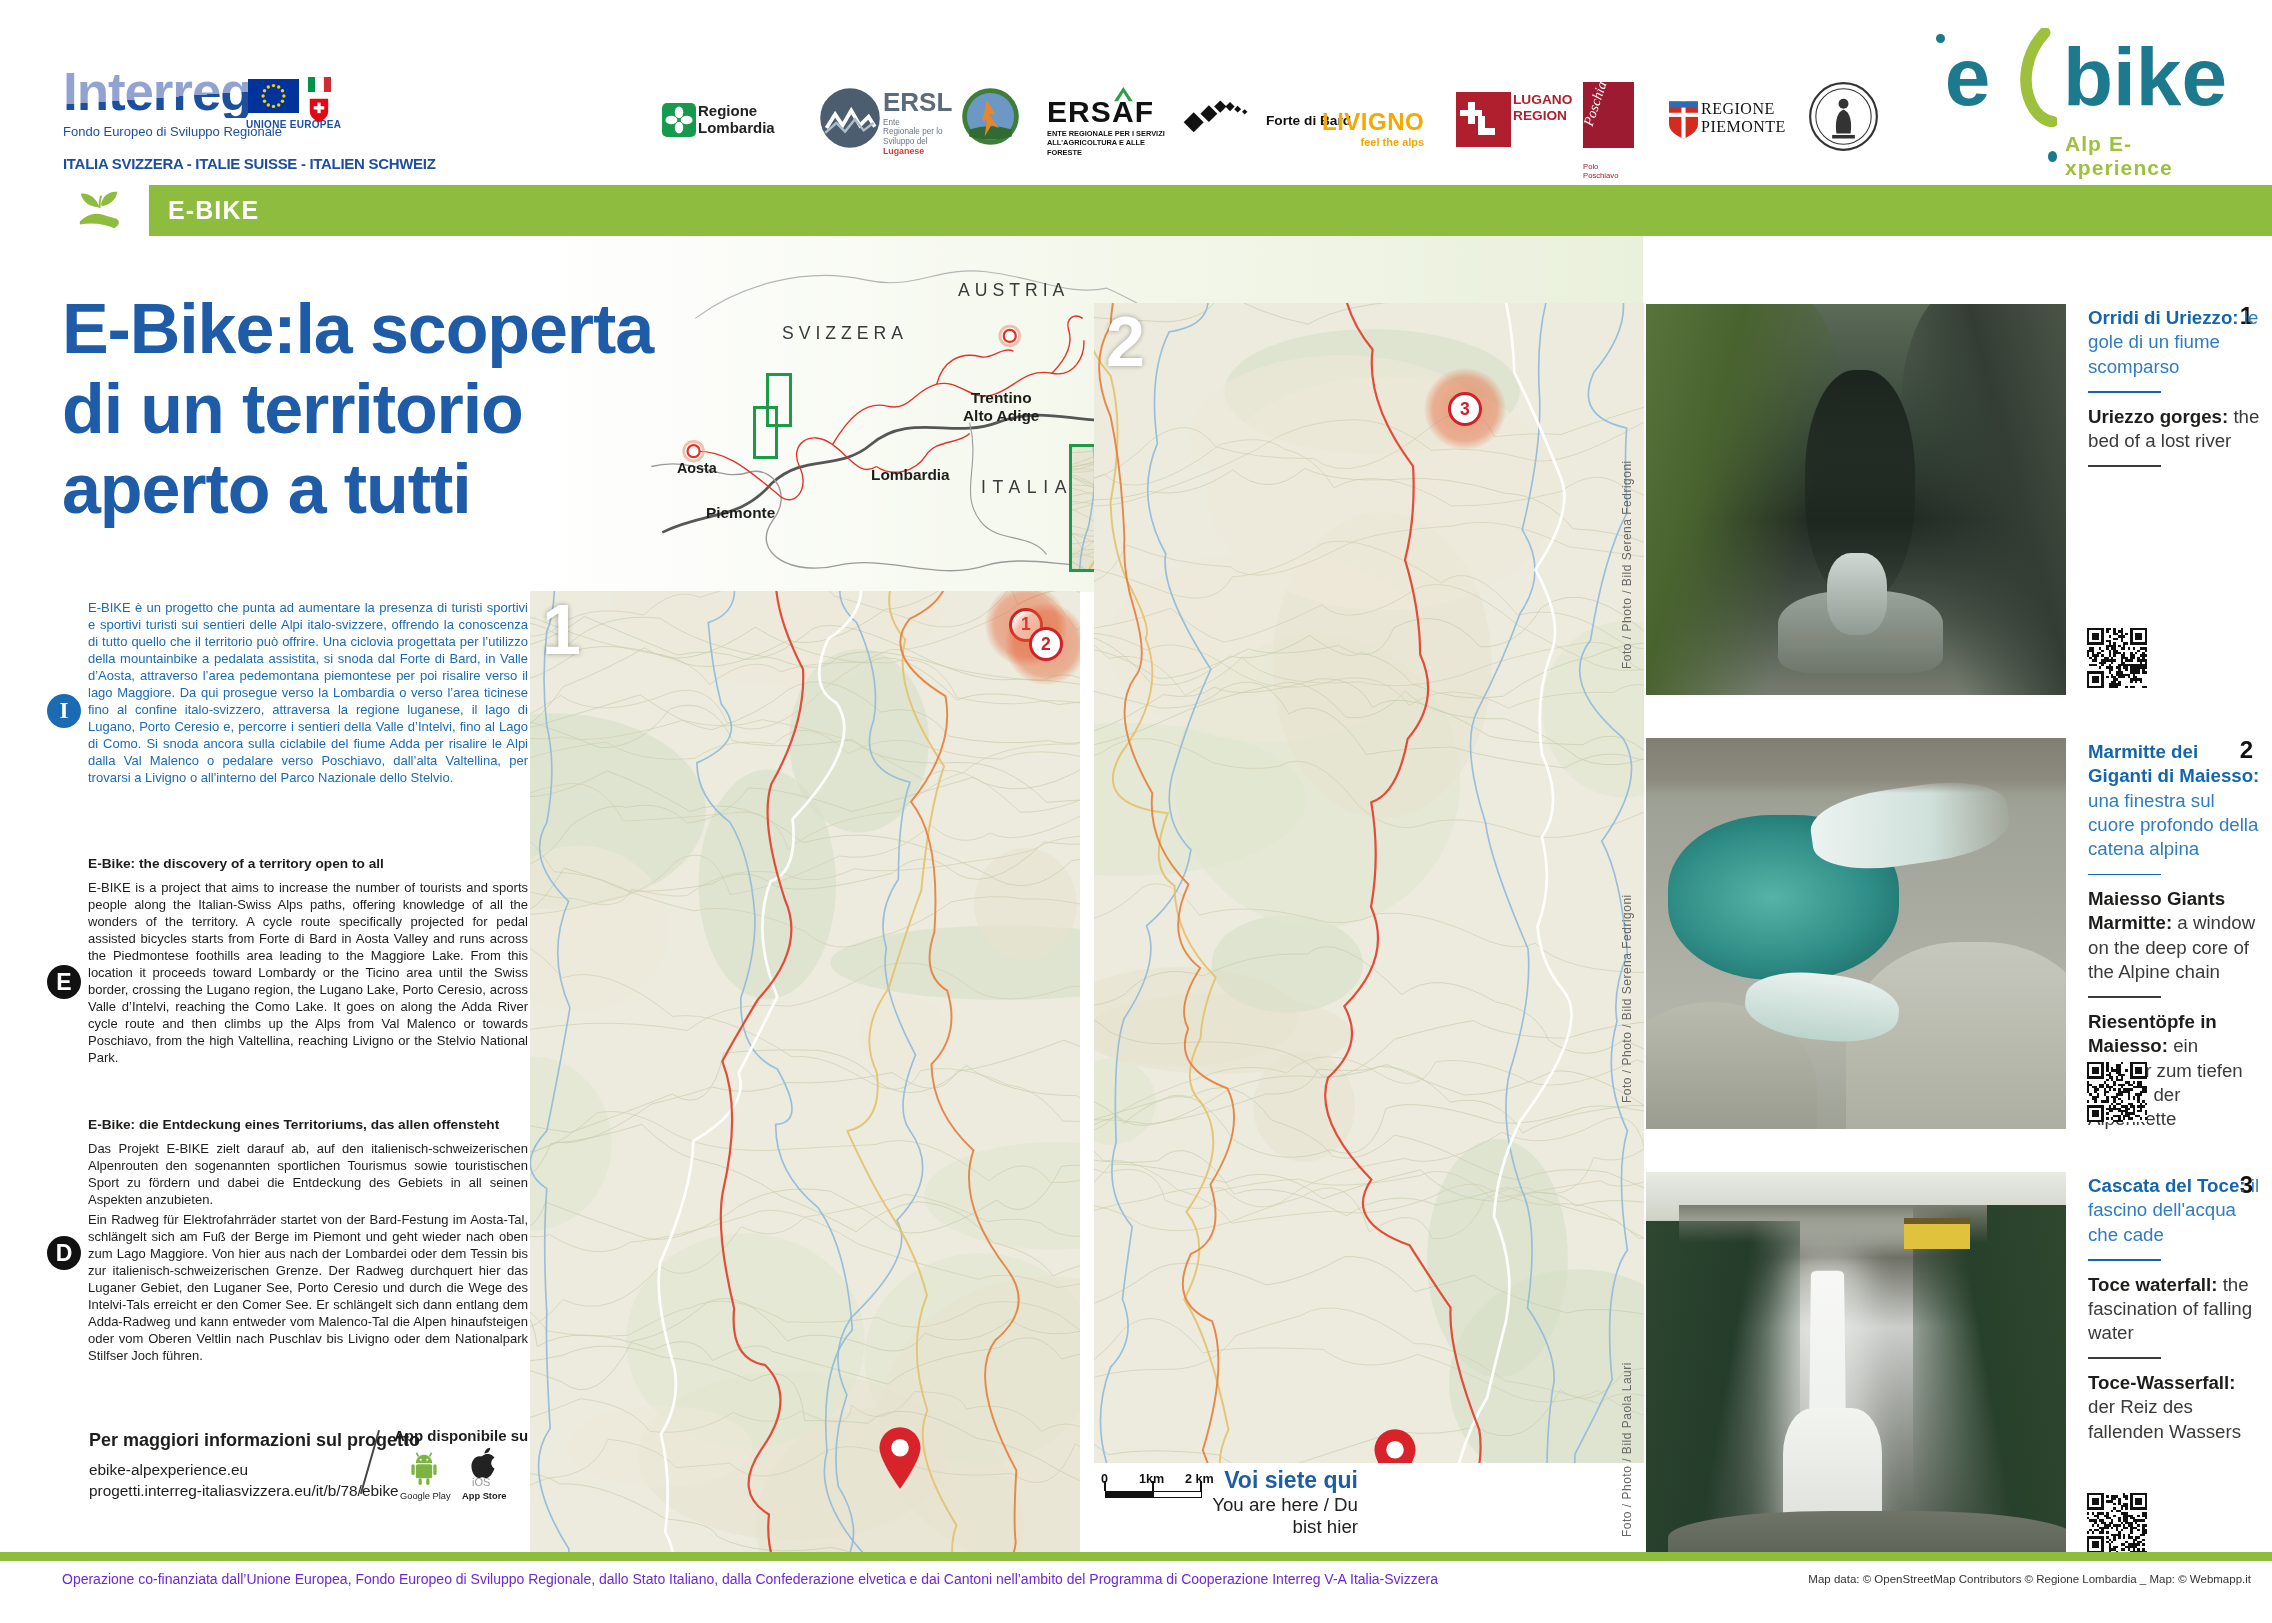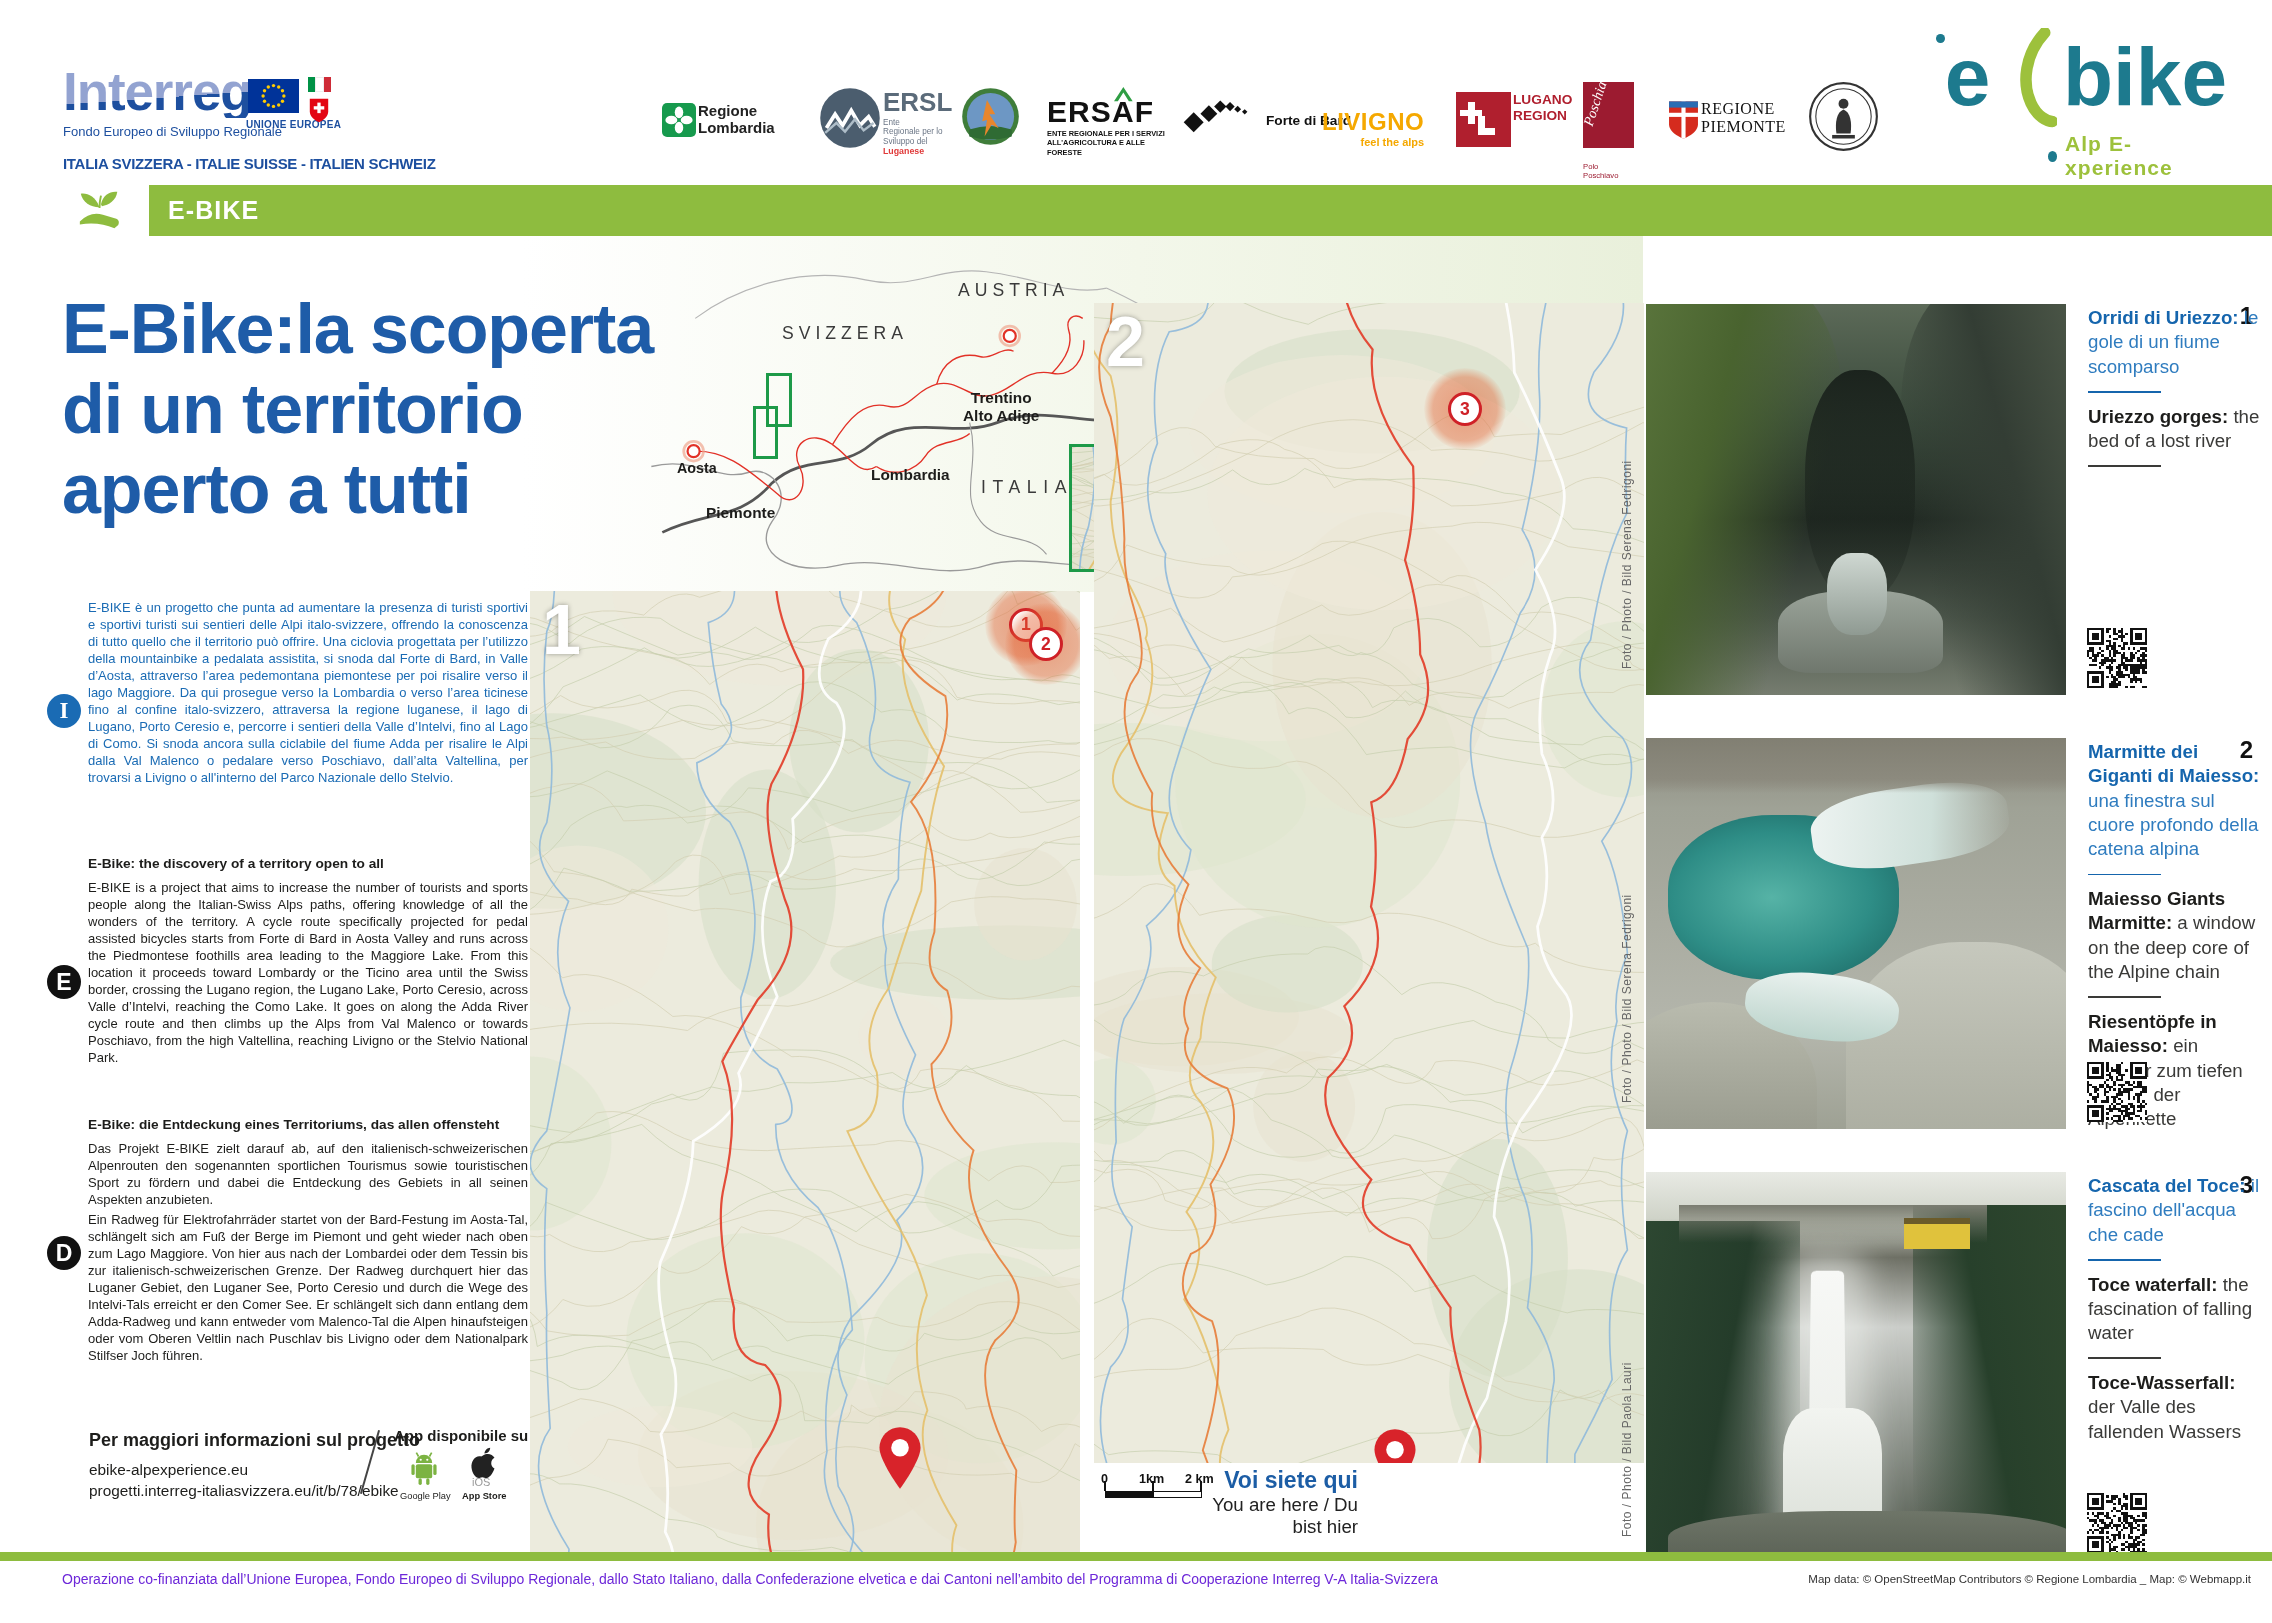--- a/index.html
+++ b/index.html
@@ -1072,21 +1072,21 @@
     <div style="left:33px;top:33px;width:308px;height:38px;background:linear-gradient(180deg,#7a7c70 0%,transparent 100%)"></div>
     <div style="left:258px;top:46px;width:66px;height:31px;background:#e0c23c;border-top:6.6px solid #6b5b2a"></div>
     <div style="left:22px;bottom:-16.5px;width:407px;height:66px;background:linear-gradient(180deg,#6e7568 0%,#555c50 100%);border-radius:40% 40% 0 0"></div>
   </div>
   <span class="abs pnum" style="left:2220px;top:1171px">3</span>
   <div class="abs cap" style="left:2088px;top:1174px">
     <div class="cap-it"><span class="b">Cascata del Toce:</span> <span>il fascino dell'acqua che cade</span></div>
     <div class="divb"></div>
     <div class="cap-en"><span class="b">Toce waterfall:</span> <span>the fascination of falling water</span></div>
     <div class="divd"></div>
-    <div class="cap-de"><span class="b">Toce-Wasserfall:</span> <span>der Valle des fallenden Wassers</span></div>
+    <div class="cap-de"><span class="b">Toce-Wasserfall:</span> <span>der Reiz des fallenden Wassers</span></div>
   </div>
   <div class="qr" style="left:2087px;top:1493px"><svg viewBox="0 0 25 25" width="100%" height="100%" shape-rendering="crispEdges">
         <rect width="25" height="25" fill="#fff"></rect>
         <rect x="15" y="0" width="1" height="1" fill="#111"></rect>
         <rect x="8" y="1" width="1" height="1" fill="#111"></rect>
         <rect x="10" y="1" width="1" height="1" fill="#111"></rect>
         <rect x="11" y="1" width="1" height="1" fill="#111"></rect>
         <rect x="12" y="1" width="1" height="1" fill="#111"></rect>
         <rect x="15" y="1" width="1" height="1" fill="#111"></rect>
         <rect x="16" y="1" width="1" height="1" fill="#111"></rect>

